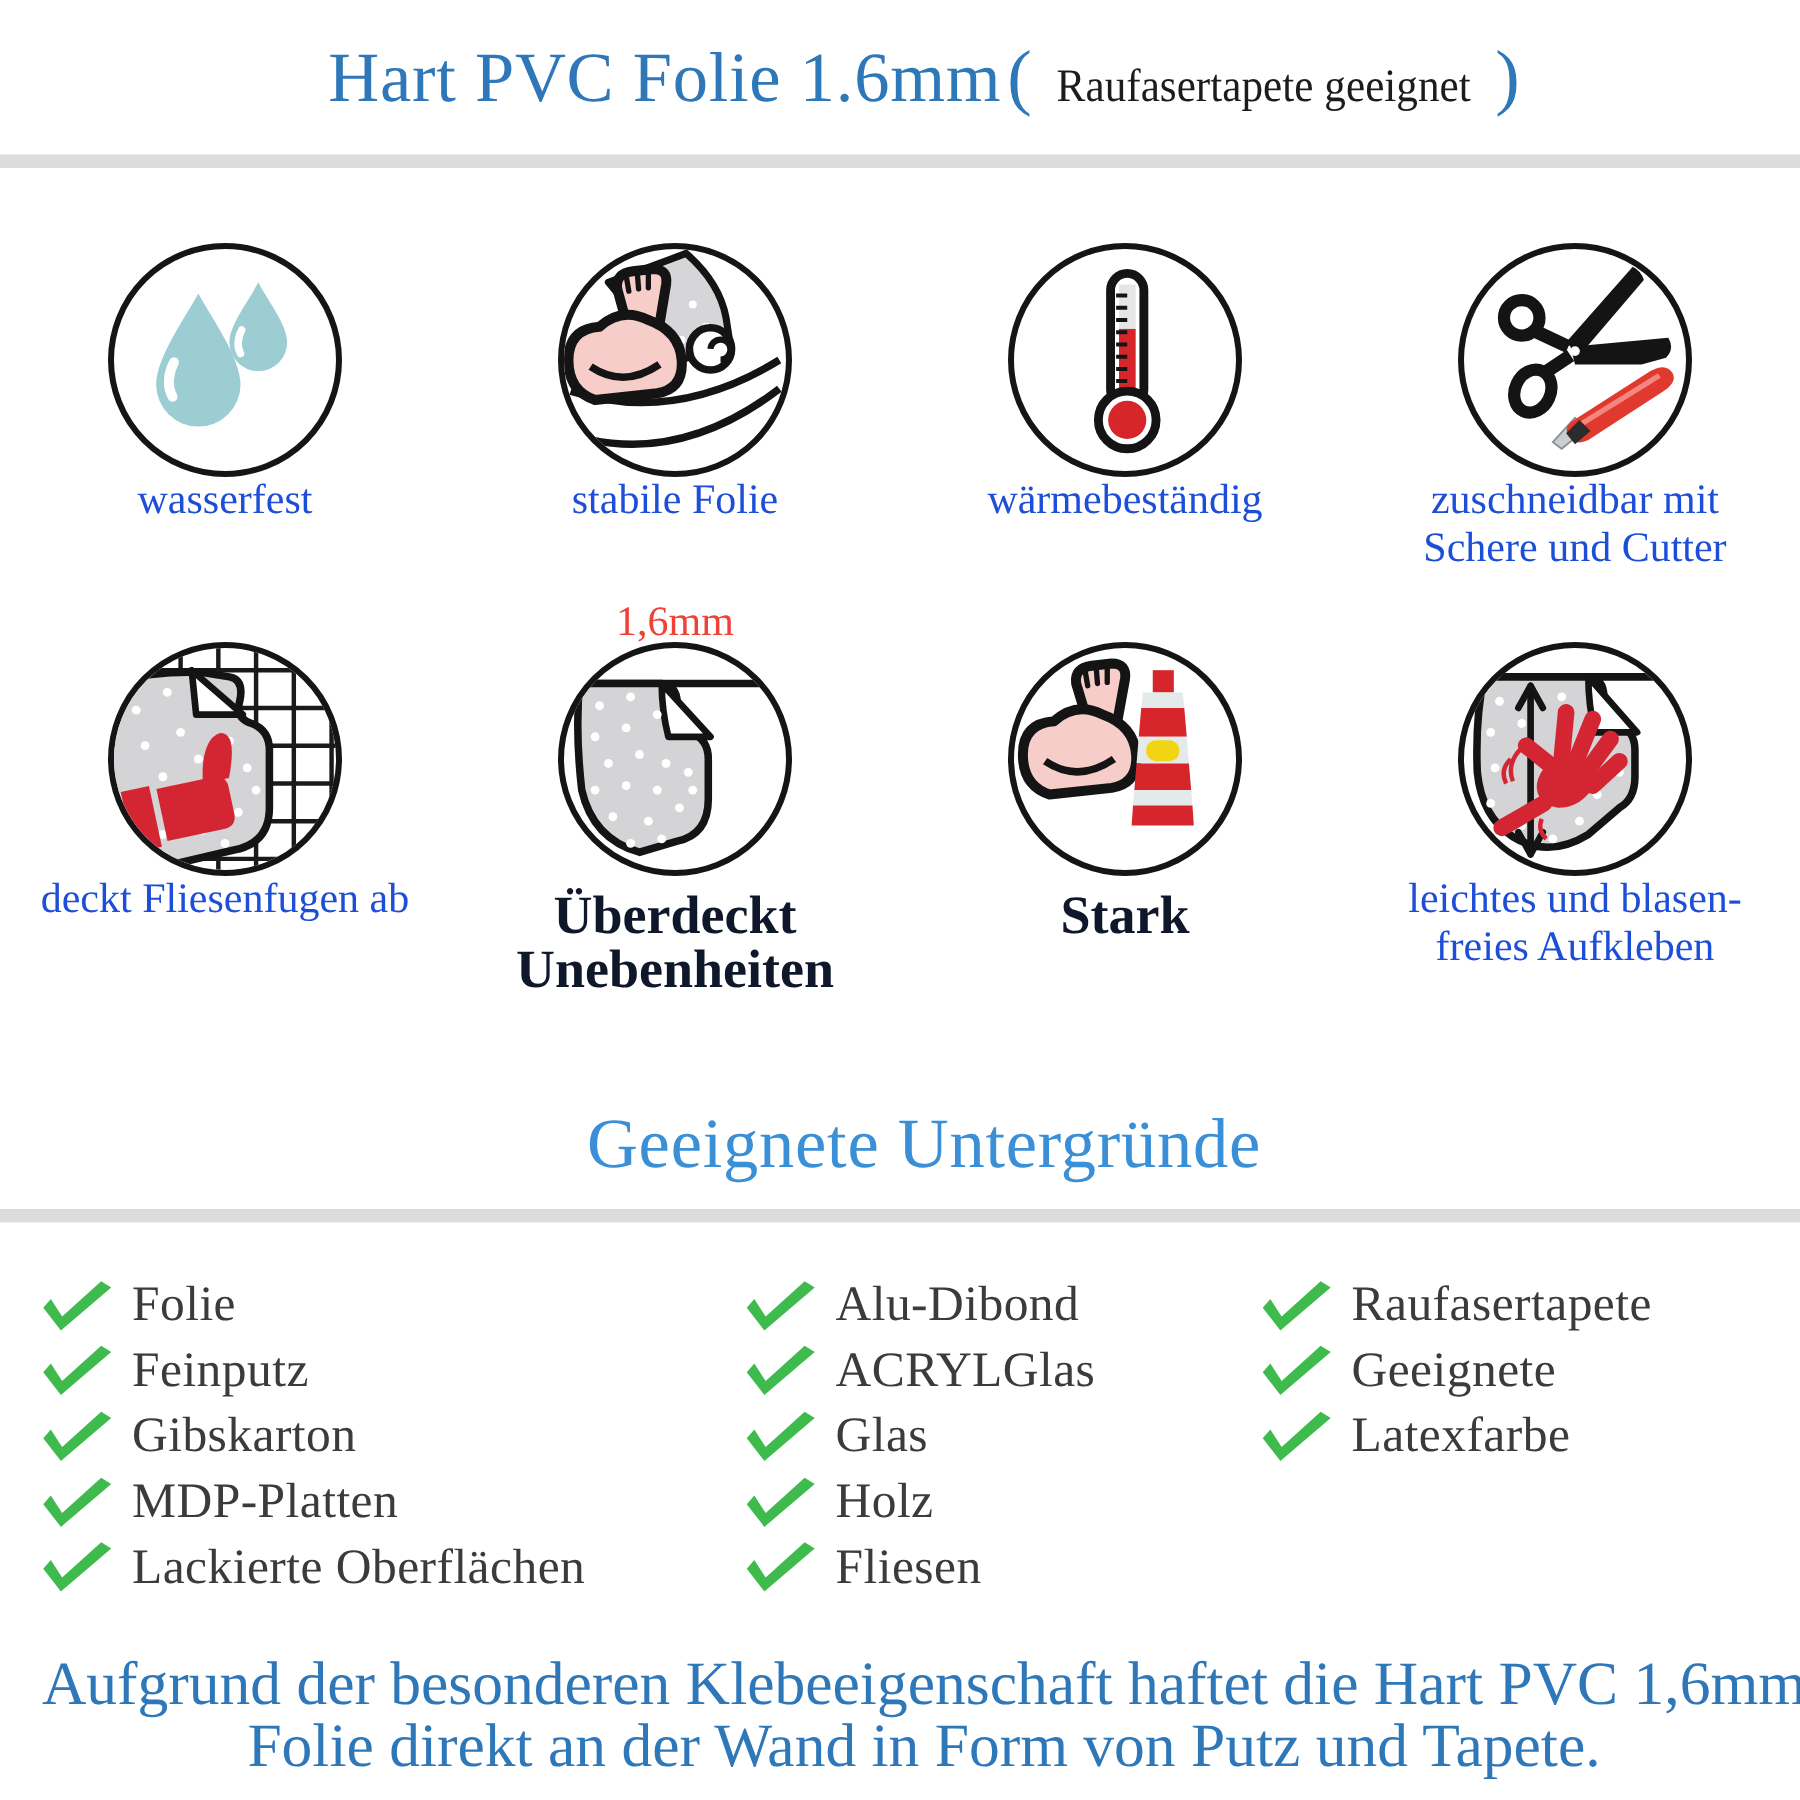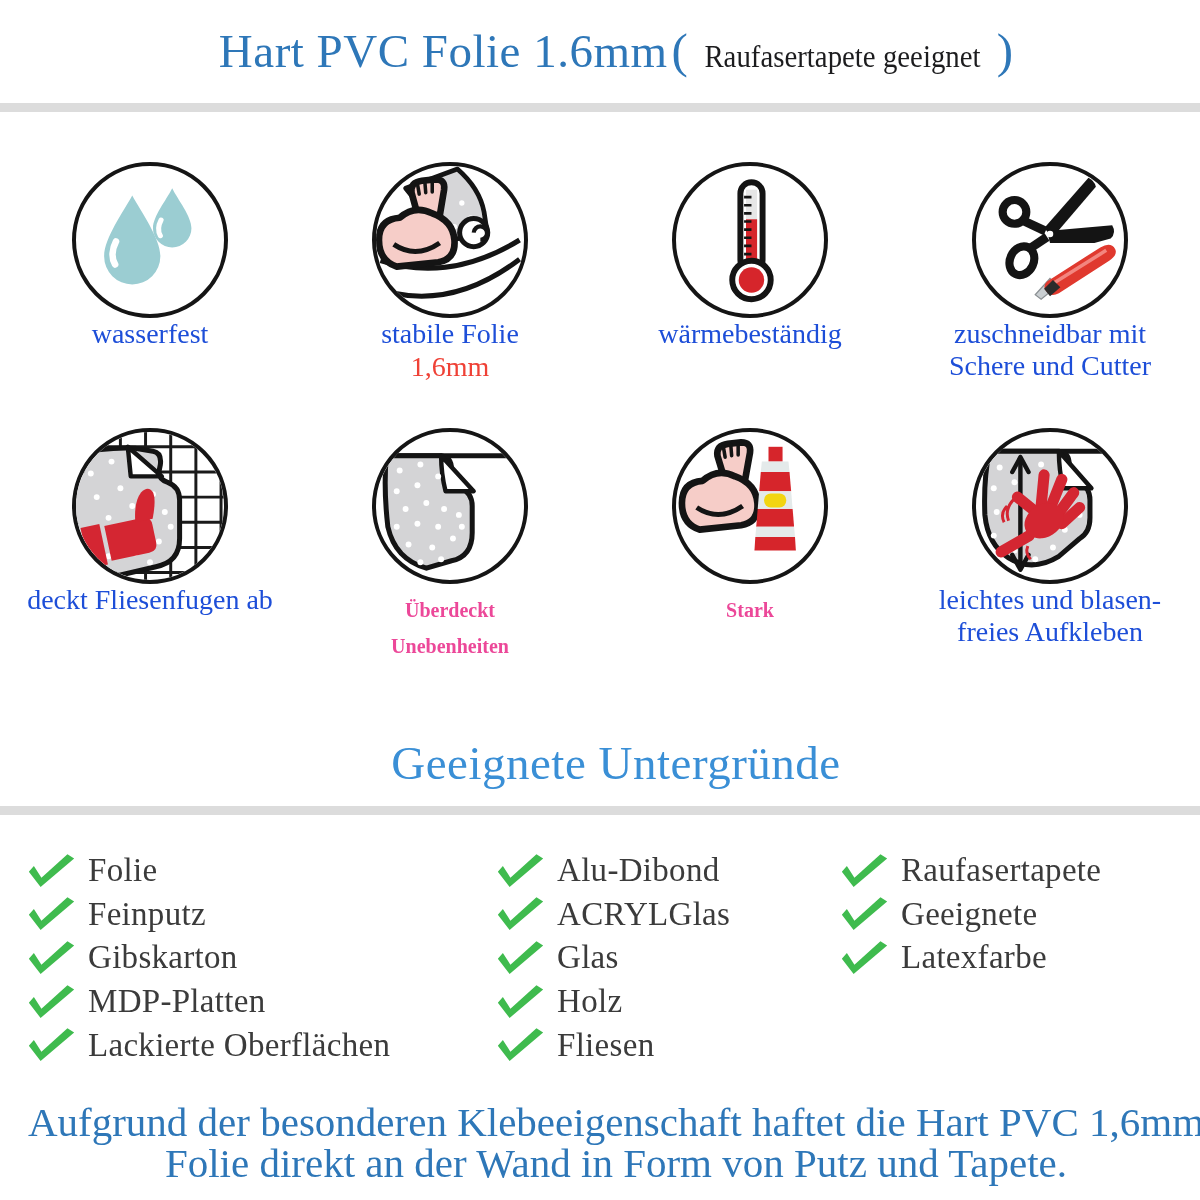--- a/index.html
+++ b/index.html
@@ -17,22 +17,22 @@
   #divider2{top:806px;}
 
   
   .features{position:absolute;top:162px;left:0;width:1200px;display:grid;
             grid-template-columns:repeat(4,300px);grid-auto-rows:266px;}
   .feature{display:flex;flex-direction:column;align-items:center;}
   .icon-circle{width:148px;height:148px;border:4.5px solid #151515;border-radius:50%;
                overflow:hidden;background:#fff;flex:none;}
   .icon-circle svg{display:block;width:100%;height:100%;}
   .feat-label{font-size:28px;line-height:32px;color:#1d4ed8;text-align:center;}
-  .feat-label.bold{font-weight:bold;font-size:20px;line-height:36px;color:#ec4899;margin-top:8px;}
-  .feat-sub{font-size:28px;line-height:34px;color:#ef4136;text-align:center;}
+  .feat-label.bold{font-weight:bold;font-size:36px;line-height:36px;color:#0f172a;margin-top:8px;}
+  .feat-sub{font-size:28px;line-height:34px;color:#ef4136;text-align:center;margin-top:48px;}
 
   
   .surfaces-heading{position:absolute;top:736px;left:0;width:100%;text-align:center;
                     font-size:47px;color:#3a8fd6;letter-spacing:.5px;}
   .checklist-col{position:absolute;display:flex;flex-direction:column;}
   #col1{left:28px;top:849px;}
   #col2{left:497px;top:849px;}
   #col3{left:841px;top:849px;}
   .check-item{display:flex;align-items:center;height:43.6px;gap:13px;}
   .check-item svg{width:47px;height:36px;flex:none;}

